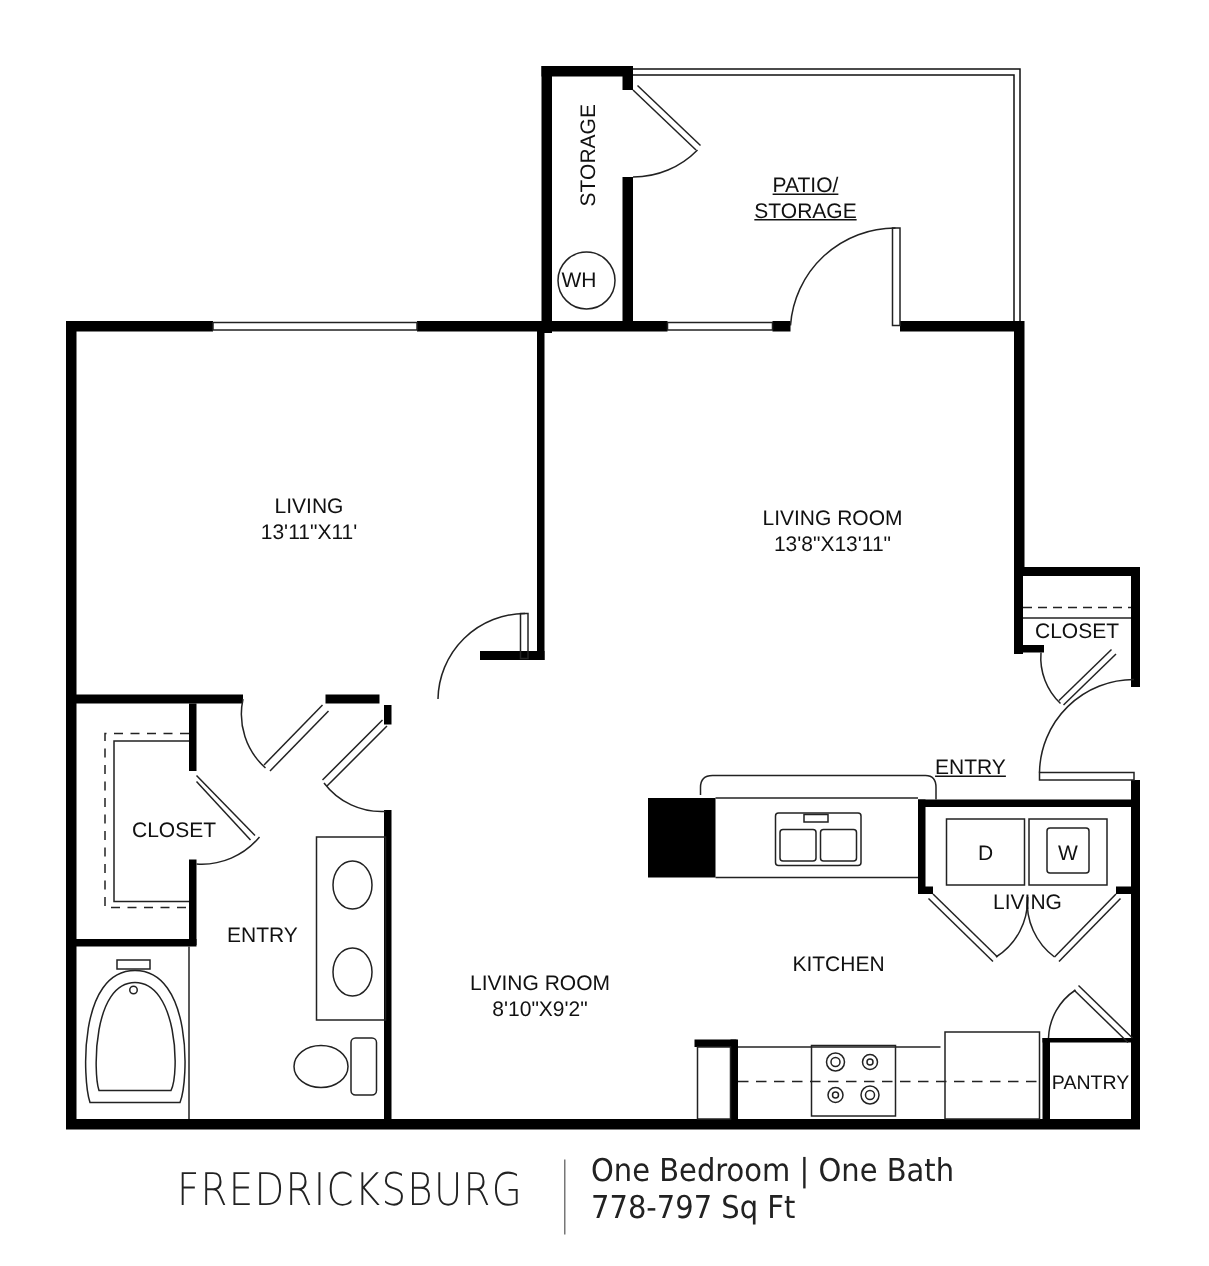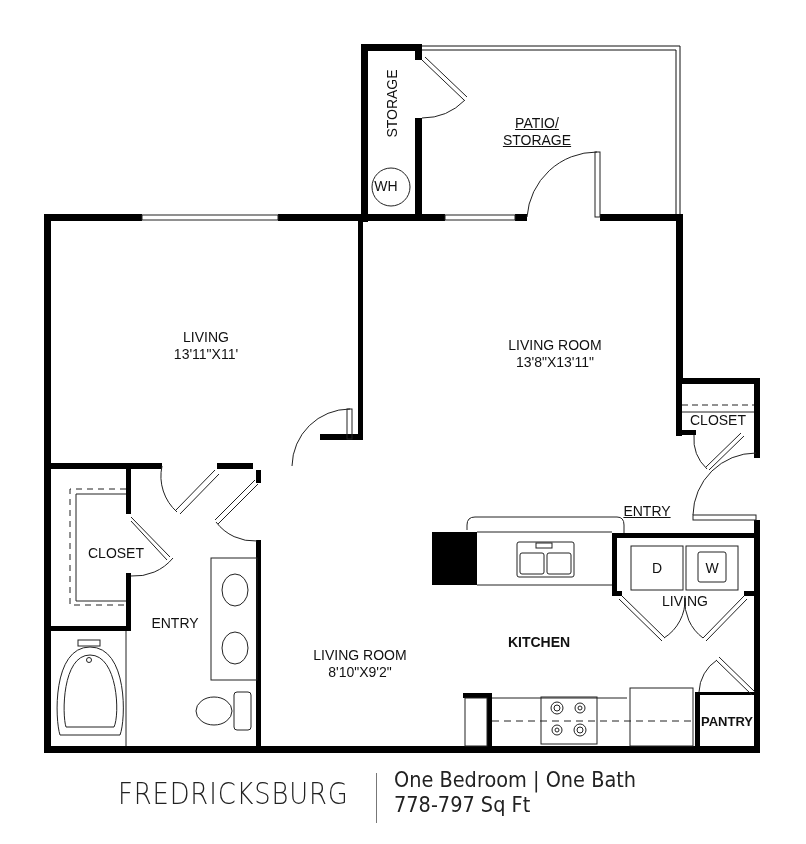--- a/index.html
+++ b/index.html
@@ -225,33 +225,33 @@
 <div class="lbl" style="left:76px; top:545px; width:80px;">
     <span>CLOSET</span>
   </div>
 <div class="lbl" style="left:145px; top:615px; width:60px;">
     <span>ENTRY</span>
   </div>
 <div class="lbl" style="left:295px; top:647px; width:130px;">
   <span>LIVING ROOM</span>
   <span>8'10"X9'2"</span>
 </div>
-<div class="lbl" style="left:494px; top:634px; width:90px;font-weight:bold;">
+<div class="lbl" style="left:514px; top:634px; width:90px;">
     <span>KITCHEN</span>
   </div>
 <div class="lbl" style="left:640px; top:560px; width:34px;">
     <span>D</span>
   </div>
 <div class="lbl" style="left:695px; top:560px; width:34px;">
     <span>W</span>
   </div>
 <div class="lbl" style="left:648px; top:593px; width:74px;">
     <span>LIVING</span>
   </div>
-<div class="lbl" style="left:697px; top:713px; width:60px; font-size:13px;font-weight:bold;">
+<div class="lbl" style="left:697px; top:713px; width:60px; font-size:13px;">
     <span>PANTRY</span>
   </div>
 
 <div class="footer-name">FREDRICKSBURG</div>
 <div class="footer-sep"></div>
 <div class="footer-info">
   <div>One Bedroom | One Bath</div>
   <div>778-797 Sq Ft</div>
 </div>
 

